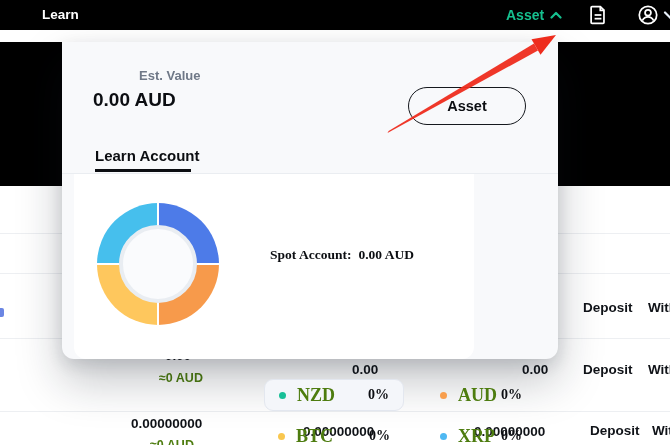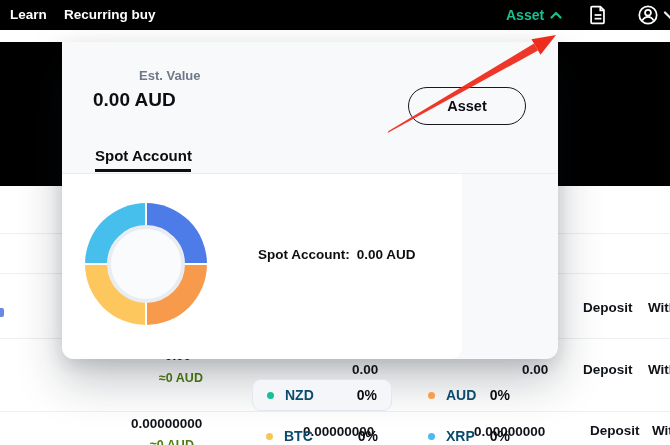--- a/index.html
+++ b/index.html
@@ -1,21 +1,21 @@
 <!DOCTYPE html>
 <html><head>
 <meta charset="utf-8">
 <style>
   * { margin:0; padding:0; box-sizing:border-box; }
   body { background:#fff; font-family:"Liberation Sans", sans-serif; }
   #screen { position:relative; width:670px; height:445px; overflow:hidden; background:#fff; }
 
   
   .navbar { position:absolute; left:0; top:0; width:670px; height:30px; background:#000; z-index:10; }
-  .nav-item { position:absolute; top:7px; color:#fff; font-size:13.5px; font-weight:bold; cursor:pointer; }
+  .nav-item { position:absolute; top:7px; color:#fff; font-size:13.5px; font-weight:bold; cursor:pointer;margin-left:32px; }
   .nav-learn { left:10px; }
   .nav-recurring { left:64px; }
   .nav-asset { position:absolute; left:506px; top:7px; color:#16c08f; font-size:14px; font-weight:bold; cursor:pointer; display:flex; align-items:center; gap:6px; }
   .nav-icon { position:absolute; top:4px; width:22px; height:22px; cursor:pointer; }
   .icon-doc { left:587px; }
   .icon-user { left:637px; }
   .icon-chev { left:663px; top:10px; width:14px; height:10px; }
 
   
   .white-gap { position:absolute; left:0; top:30px; width:670px; height:12px; background:#fff; z-index:6; }
@@ -33,38 +33,38 @@
            border-radius:0 0 12px 12px; z-index:20;
            box-shadow:0 22px 45px rgba(20,26,38,.25), 0 6px 16px rgba(20,26,38,.12); }
   .est-label { position:absolute; left:33px; top:26px; color:#6f7887; font-size:13px; font-weight:bold;padding-left:44px; }
   .est-value { position:absolute; left:31px; top:47px; color:#0c0e12; font-size:19px; font-weight:bold; }
   .asset-btn { position:absolute; left:346px; top:45px; width:118px; height:38px; border:1.5px solid #15181d;
                border-radius:19px; background:transparent; color:#0c0e12; font-size:14.5px; font-weight:bold;
                font-family:"Liberation Sans", sans-serif; cursor:pointer; }
   .tab { position:absolute; left:33px; top:105px; color:#0c0e12; font-size:15px; font-weight:bold; cursor:pointer; }
   .tab-underline { position:absolute; left:33px; top:127px; width:96px; height:3px; background:#0c0e12; }
   .panel-divider { position:absolute; left:0; top:131px; width:496px; height:1px; background:#eaedf1; }
-  .panel-white { position:absolute; left:0; top:132px; width:400px; height:185px; background:#fff; border-radius:0 0 12px 12px; }
+  .panel-white { position:absolute; left:12px; top:132px; width:400px; height:185px; background:#fff; border-radius:0 0 12px 12px;font-family:Liberation Serif, serif; }
 
   
   .donut { position:absolute; left:23px; top:29px; width:122px; height:122px; border-radius:50%;
            background:conic-gradient(from 0deg,
              #fff 0deg 1deg, #4d7be8 1deg 89deg, #fff 89deg 91deg,
              #f79a4b 91deg 179deg, #fff 179deg 181deg,
              #fec75d 181deg 269deg, #fff 269deg 271deg,
              #46bfed 271deg 359deg, #fff 359deg 360deg); }
   .donut-hole { position:absolute; left:22px; top:22px; width:78px; height:78px; border-radius:50%;
                 background:#fafbfd; border:4px solid #e9edf2; }
 
   
   .summary { position:absolute; left:196px; top:73px; font-size:13.5px; font-weight:bold; color:#0c0e12; white-space:nowrap; }
   .summary .sum-val { margin-left:7px; }
   .legend-item { position:absolute; height:32px; display:flex; align-items:center; padding:0 14px; cursor:pointer; }
   .legend-item .dot { width:7px; height:7px; border-radius:50%; margin-right:11px; flex:0 0 auto; }
-  .legend-item .code { color:#0c4a6e; font-size:14px; font-weight:bold; flex:1 1 auto; }
+  .legend-item .code { color:#4d7c0f; font-size:18px; font-weight:bold; flex:1 1 auto; }
   .legend-item .pct { color:#0c0e12; font-size:14px; font-weight:bold; }
   .li-0 { left:190px; top:205px; width:140px; background:#f4f6fa; border:1px solid #e3e7ef; border-radius:9px; }
   .li-1 { left:352px; top:205px; width:110px;align-items:center; }
   .li-2 { left:190px; top:246px; width:140px; }
   .li-3 { left:352px; top:246px; width:110px; }
   .dot-0 { background:#18bf97; } .dot-1 { background:#f89e4d; }
   .dot-2 { background:#f9c74f; } .dot-3 { background:#4fb8f2; }
 
   
   .anno { position:absolute; left:0; top:0; z-index:40; pointer-events:none; }
@@ -95,21 +95,20 @@
   <div class="t-cell" style="left:303px; top:424px">0.00000000</div>
   <div class="t-cell" style="left:474px; top:424px">0.00000000</div>
   <div class="t-cell t-action" style="left:590px; top:423px">Deposit</div>
   <div class="t-cell t-action" style="left:652px; top:423px">Withdraw</div>
 
   <div class="white-gap"></div>
   <div class="banner"></div>
 
   <div class="navbar">
     <div class="nav-item nav-learn">Learn</div>
-    <div class="nav-item nav-recurring">Recurring buy</div>
     <div class="nav-asset">
       <span>Asset</span>
       <svg width="12" height="8" viewBox="0 0 12 8">
         <polyline points="1.5,6.5 6,2 10.5,6.5" fill="none" stroke="#16c08f" stroke-width="2.2" stroke-linecap="round" stroke-linejoin="round"></polyline>
       </svg>
     </div>
     <svg class="nav-icon icon-doc" viewBox="0 0 24 24">
       <path d="M5.5 2.8 h9 l4 4 v13.4 a1 1 0 0 1 -1 1 h-12 a1 1 0 0 1 -1 -1 v-16.4 a1 1 0 0 1 1 -1 z" fill="none" stroke="#fff" stroke-width="1.9"></path>
       <path d="M14.5 2.8 v4.2 h4.2" fill="none" stroke="#fff" stroke-width="1.9"></path>
       <line x1="8.3" y1="12" x2="15.7" y2="12" stroke="#fff" stroke-width="1.9"></line>
@@ -122,21 +121,21 @@
     </svg>
     <svg class="nav-icon icon-chev" viewBox="0 0 14 10">
       <polyline points="2,2.5 7,7.5 12,2.5" fill="none" stroke="#e8f0fa" stroke-width="2.2" stroke-linecap="round"></polyline>
     </svg>
   </div>
 
   <div class="panel">
     <div class="est-label">Est. Value</div>
     <div class="est-value">0.00 AUD</div>
     <button class="asset-btn">Asset</button>
-    <div class="tab">Spot Account</div>
+    <div class="tab">Learn Account</div>
     <div class="tab-underline"></div>
     <div class="panel-divider"></div>
 
     <div class="panel-white">
       <div class="donut">
         <div class="donut-hole"></div>
       </div>
 
       <div class="summary">
         <span>Spot Account:</span><span class="sum-val">0.00 AUD</span>

